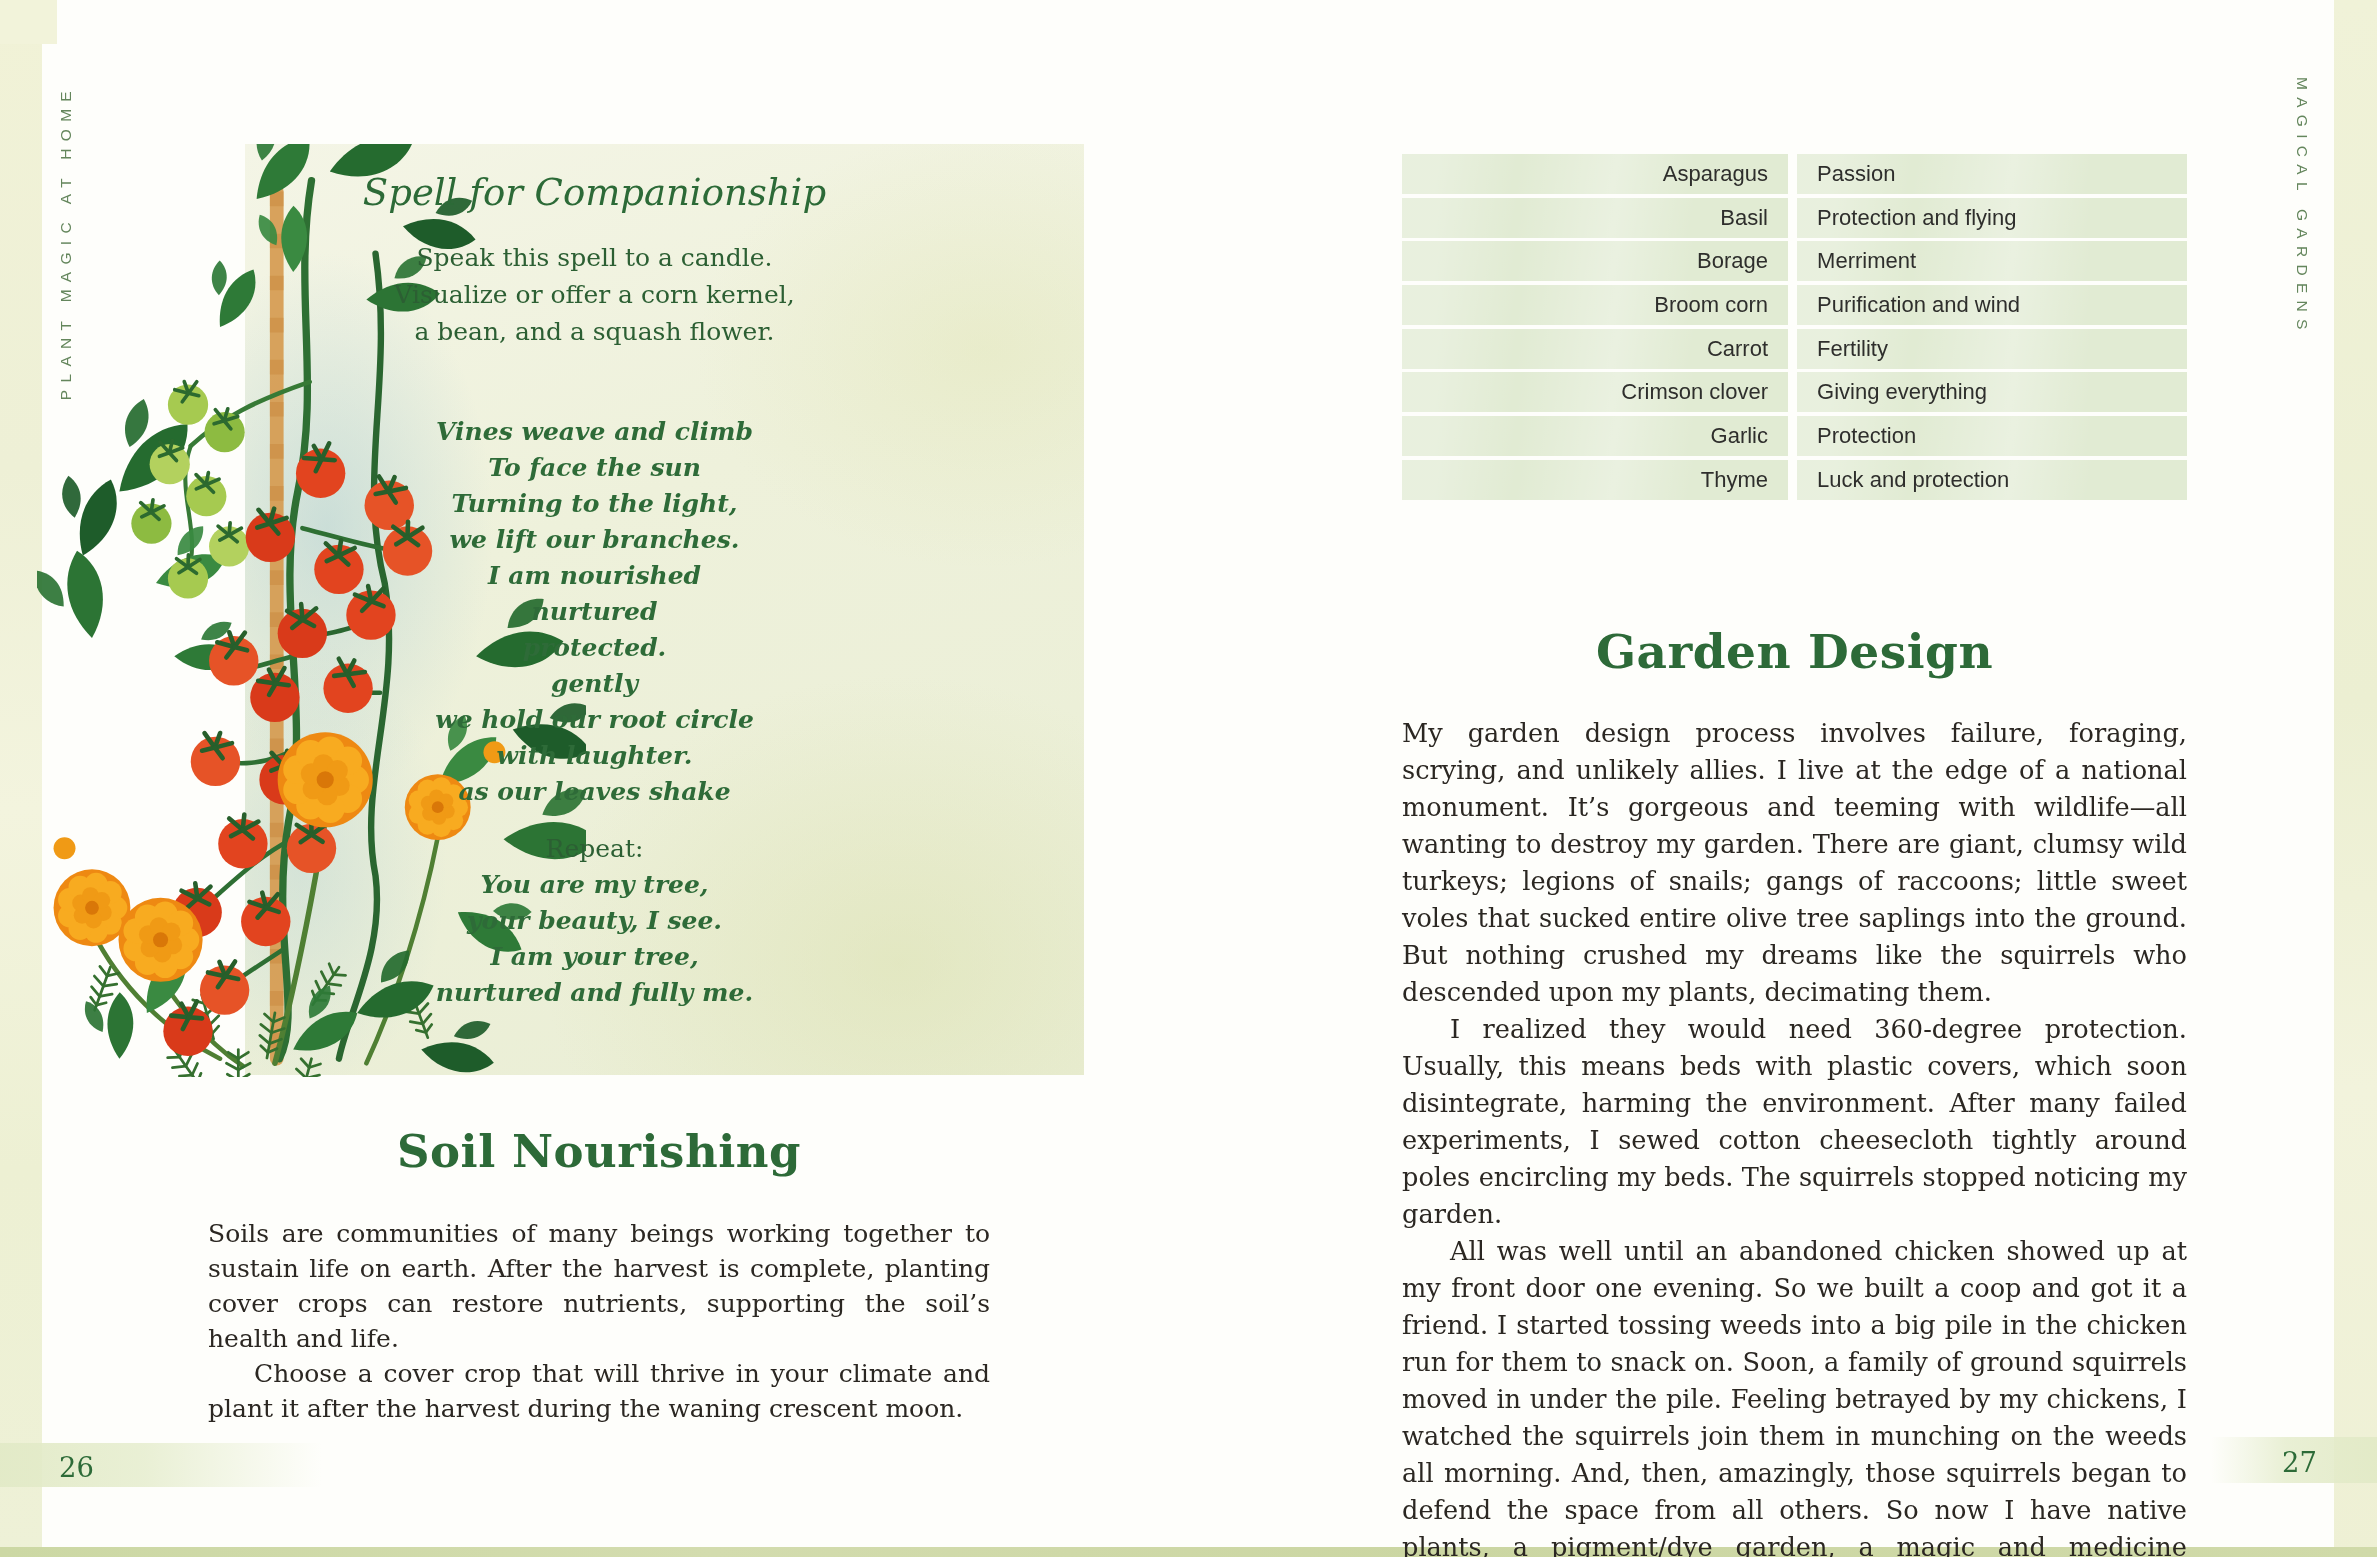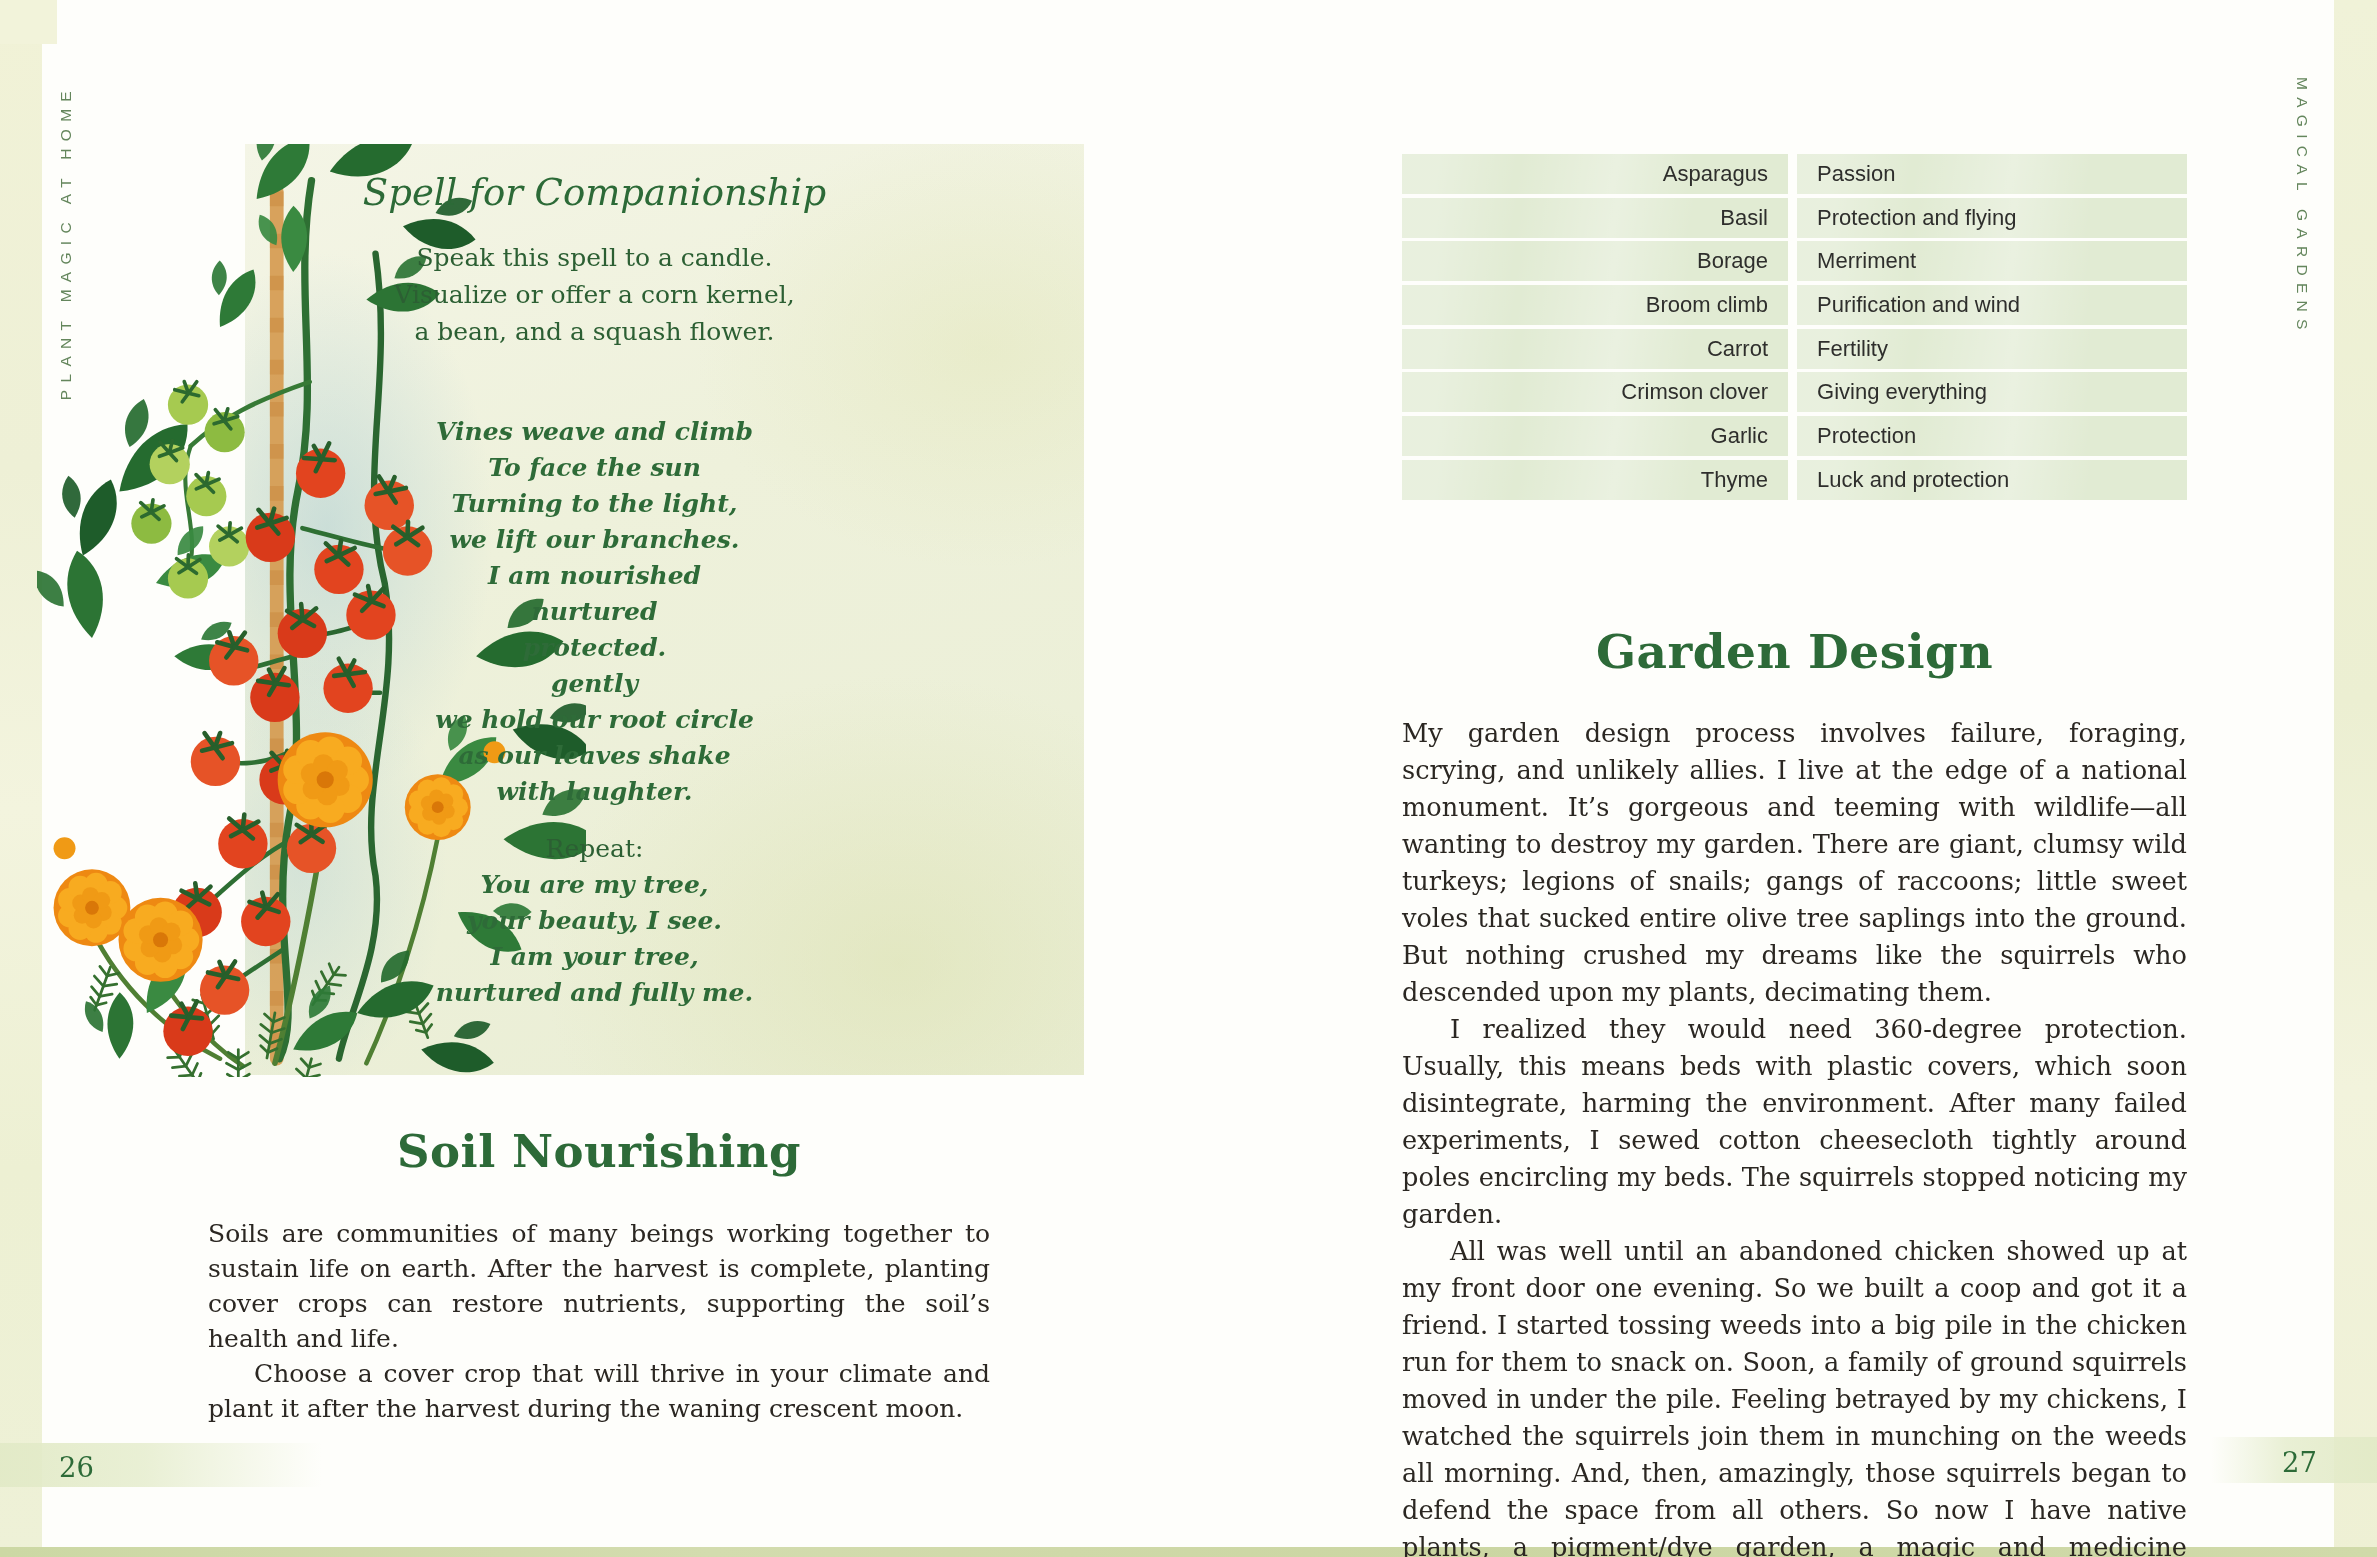--- a/index.html
+++ b/index.html
@@ -364,22 +364,22 @@
   <div class="spell-poem" id="spell-poem" data-name="spell-poem">
       <div class="poem-line" data-name="spell-poem-line-1">Vines weave and climb</div>
       <div class="poem-line" data-name="spell-poem-line-2">To face the sun</div>
       <div class="poem-line" data-name="spell-poem-line-3">Turning to the light,</div>
       <div class="poem-line" data-name="spell-poem-line-4">we lift our branches.</div>
       <div class="poem-line" data-name="spell-poem-line-5">I am nourished</div>
       <div class="poem-line" data-name="spell-poem-line-6">nurtured</div>
       <div class="poem-line" data-name="spell-poem-line-7">protected.</div>
       <div class="poem-line" data-name="spell-poem-line-10">gently</div>
       <div class="poem-line" data-name="spell-poem-line-9">we hold our root circle</div>
+      <div class="poem-line" data-name="spell-poem-line-12">with laughter.</div>
       <div class="poem-line" data-name="spell-poem-line-11">as our leaves shake</div>
-      <div class="poem-line" data-name="spell-poem-line-12">with laughter.</div>
     </div>
   <div class="repeat-label" data-name="spell-repeat-label">Repeat:</div>
   <div id="spell-repeat-lines" data-name="spell-repeat-lines">
       <div class="poem-line" data-name="spell-repeat-line-1">You are my tree,</div>
       <div class="poem-line" data-name="spell-repeat-line-2">your beauty, I see.</div>
       <div class="poem-line" data-name="spell-repeat-line-3">I am your tree,</div>
       <div class="poem-line" data-name="spell-repeat-line-4">nurtured and fully me.</div>
     </div>
 </div>
 
@@ -399,21 +399,21 @@
     </div>
     <div class="t-row" data-name="plant-table-row-2">
       <div class="t-plant" data-name="plant-name-cell">Basil</div>
       <div class="t-meaning" data-name="plant-meaning-cell">Protection and flying</div>
     </div>
     <div class="t-row" data-name="plant-table-row-3">
       <div class="t-plant" data-name="plant-name-cell">Borage</div>
       <div class="t-meaning" data-name="plant-meaning-cell">Merriment</div>
     </div>
     <div class="t-row" data-name="plant-table-row-4">
-      <div class="t-plant" data-name="plant-name-cell">Broom climb</div>
+      <div class="t-plant" data-name="plant-name-cell">Broom corn</div>
       <div class="t-meaning" data-name="plant-meaning-cell">Purification and wind</div>
     </div>
     <div class="t-row" data-name="plant-table-row-5">
       <div class="t-plant" data-name="plant-name-cell">Carrot</div>
       <div class="t-meaning" data-name="plant-meaning-cell">Fertility</div>
     </div>
     <div class="t-row" data-name="plant-table-row-6">
       <div class="t-plant" data-name="plant-name-cell">Crimson clover</div>
       <div class="t-meaning" data-name="plant-meaning-cell">Giving everything</div>
     </div>

